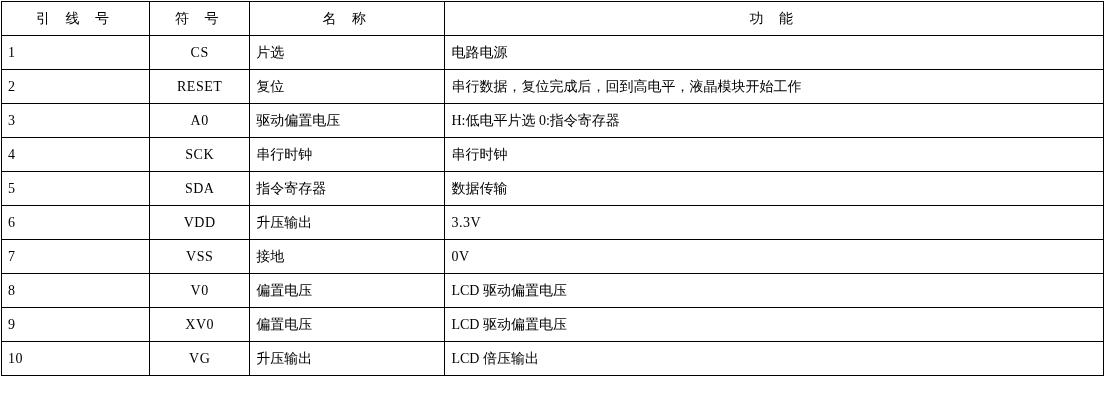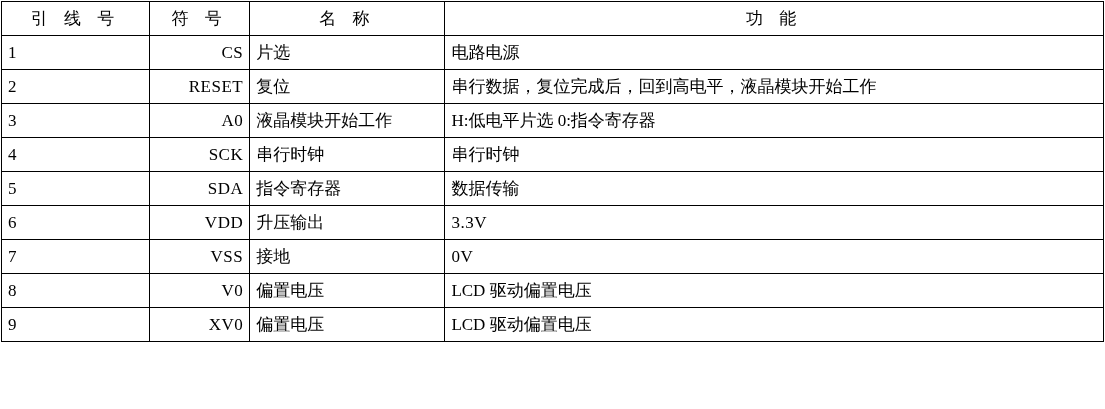--- a/index.html
+++ b/index.html
@@ -18,21 +18,21 @@
     border-collapse: collapse;
     table-layout: fixed;
     width: 1103px;
     margin: 1px 0 0 1px;
     border: 1px solid #000000;
   }
   .pin-table th,
   .pin-table td {
     border: 1px solid #000000;
     padding: 0 6px;
-    font-size: 17px;
+    font-size: 14px;
     font-weight: normal;
     line-height: 1.25;
     vertical-align: middle;
     white-space: nowrap;
     overflow: hidden;
   }
   .pin-table thead th {
     height: 33px;
     text-align: center;
   }
@@ -41,21 +41,21 @@
   }
   .col-pin   { width: 148px; }
   .col-sym   { width: 100px; }
   .col-name  { width: 195px; }
   .col-func  { width: 658px; }
 
   .head-spaced {
     letter-spacing: 6px;
     padding-left: 3px;
   }
-  .cell-center { text-align: right; }
+  .cell-center { text-align: center; }
   .cell-left   { text-align: left; }
   .mono-ish {
     font-family: "Liberation Serif", serif;
     letter-spacing: 0.5px;
   }
 </style>
 </head>
 <body>
 
 <table class="pin-table">
@@ -82,21 +82,21 @@
     </tr>
     <tr>
       <td class="cell-left mono-ish">2</td>
       <td class="cell-center mono-ish">RESET</td>
       <td class="cell-left">复位</td>
       <td class="cell-left">串行数据，复位完成后，回到高电平，液晶模块开始工作</td>
     </tr>
     <tr>
       <td class="cell-left mono-ish">3</td>
       <td class="cell-center mono-ish">A0</td>
-      <td class="cell-left">液晶模块开始工作</td>
+      <td class="cell-left">驱动偏置电压</td>
       <td class="cell-left">H:低电平片选 0:指令寄存器</td>
     </tr>
     <tr>
       <td class="cell-left mono-ish">4</td>
       <td class="cell-center mono-ish">SCK</td>
       <td class="cell-left">串行时钟</td>
       <td class="cell-left">串行时钟</td>
     </tr>
     <tr>
       <td class="cell-left mono-ish">5</td>
@@ -121,14 +121,20 @@
       <td class="cell-center mono-ish">V0</td>
       <td class="cell-left">偏置电压</td>
       <td class="cell-left">LCD 驱动偏置电压</td>
     </tr>
     <tr>
       <td class="cell-left mono-ish">9</td>
       <td class="cell-center mono-ish">XV0</td>
       <td class="cell-left">偏置电压</td>
       <td class="cell-left">LCD 驱动偏置电压</td>
     </tr>
+    <tr>
+      <td class="cell-left mono-ish">10</td>
+      <td class="cell-center mono-ish">VG</td>
+      <td class="cell-left">升压输出</td>
+      <td class="cell-left">LCD 倍压输出</td>
+    </tr>
   </tbody>
 </table>
 
 </body></html>

